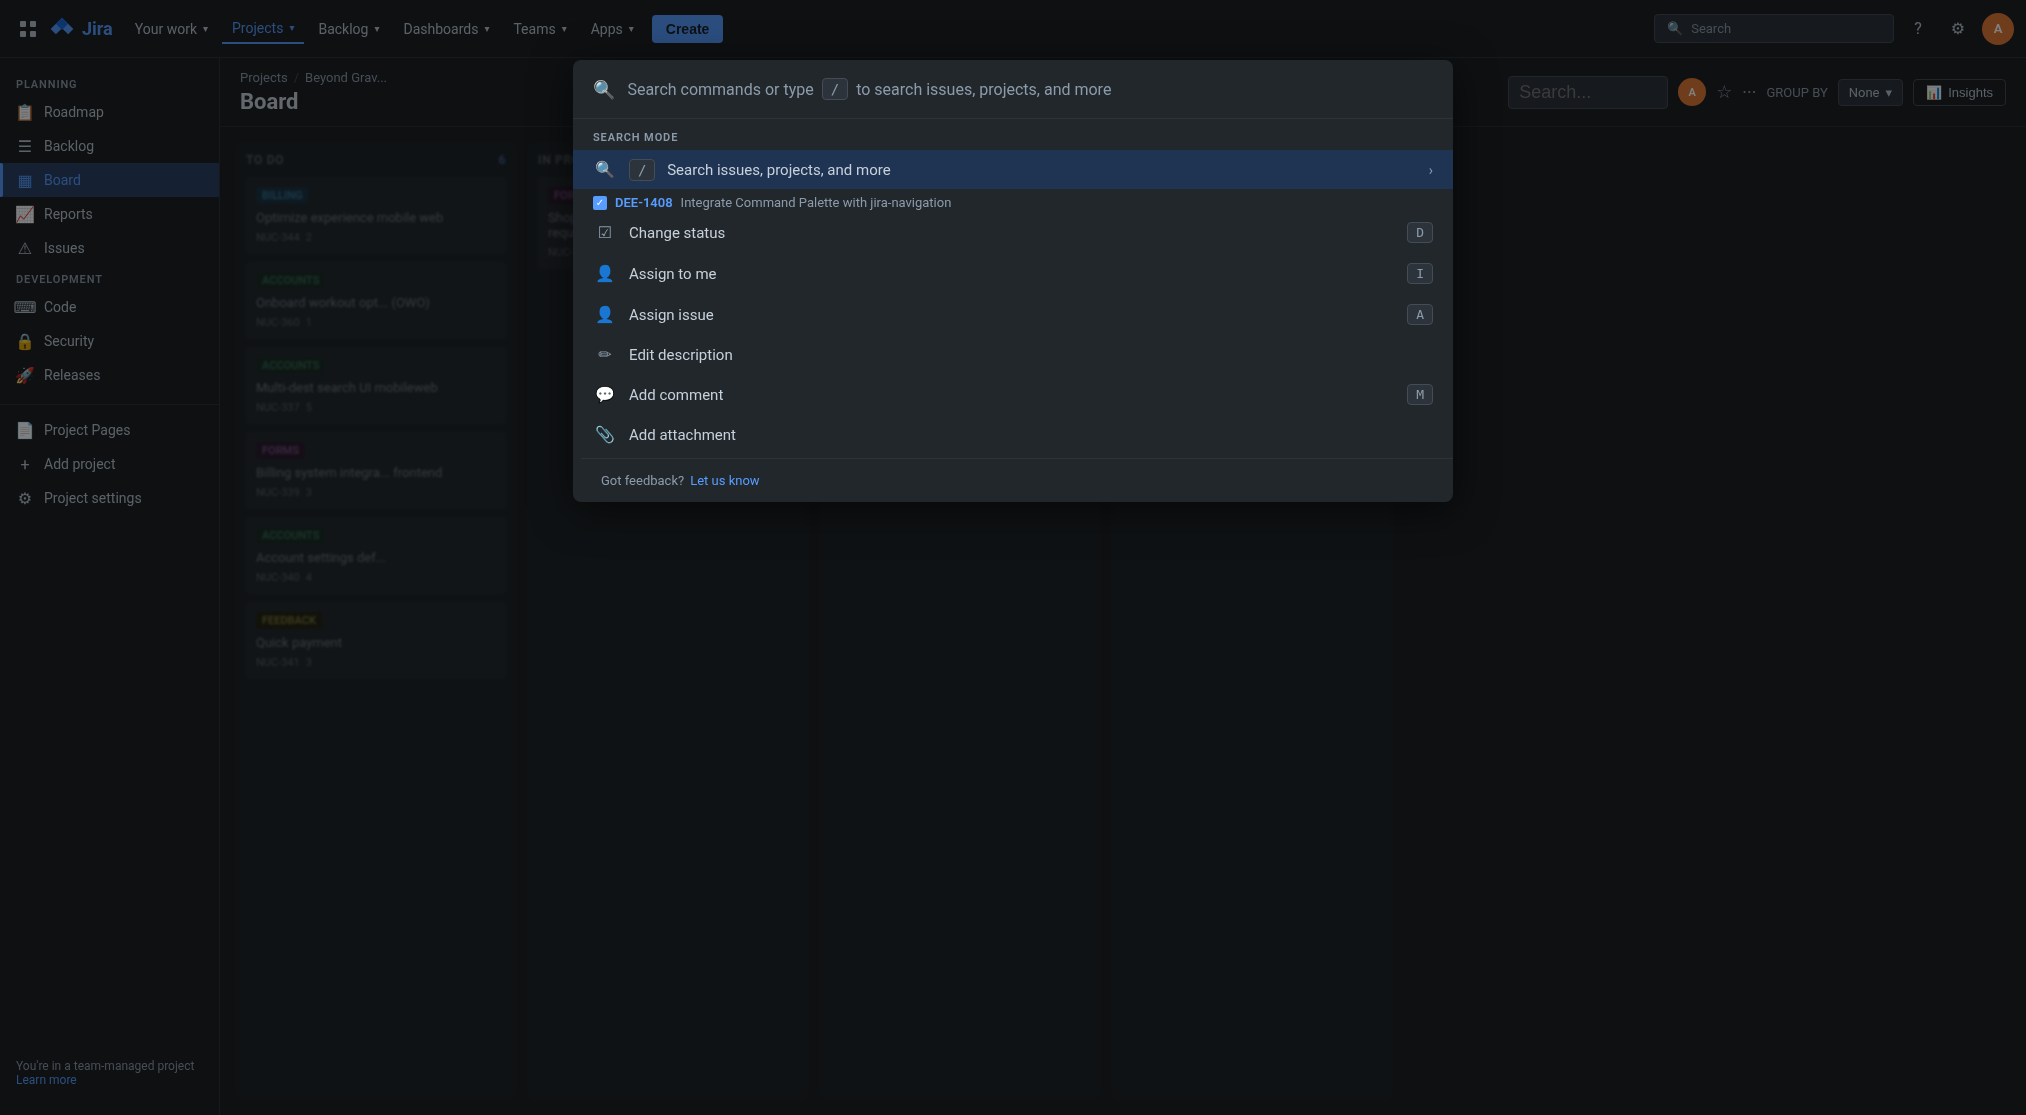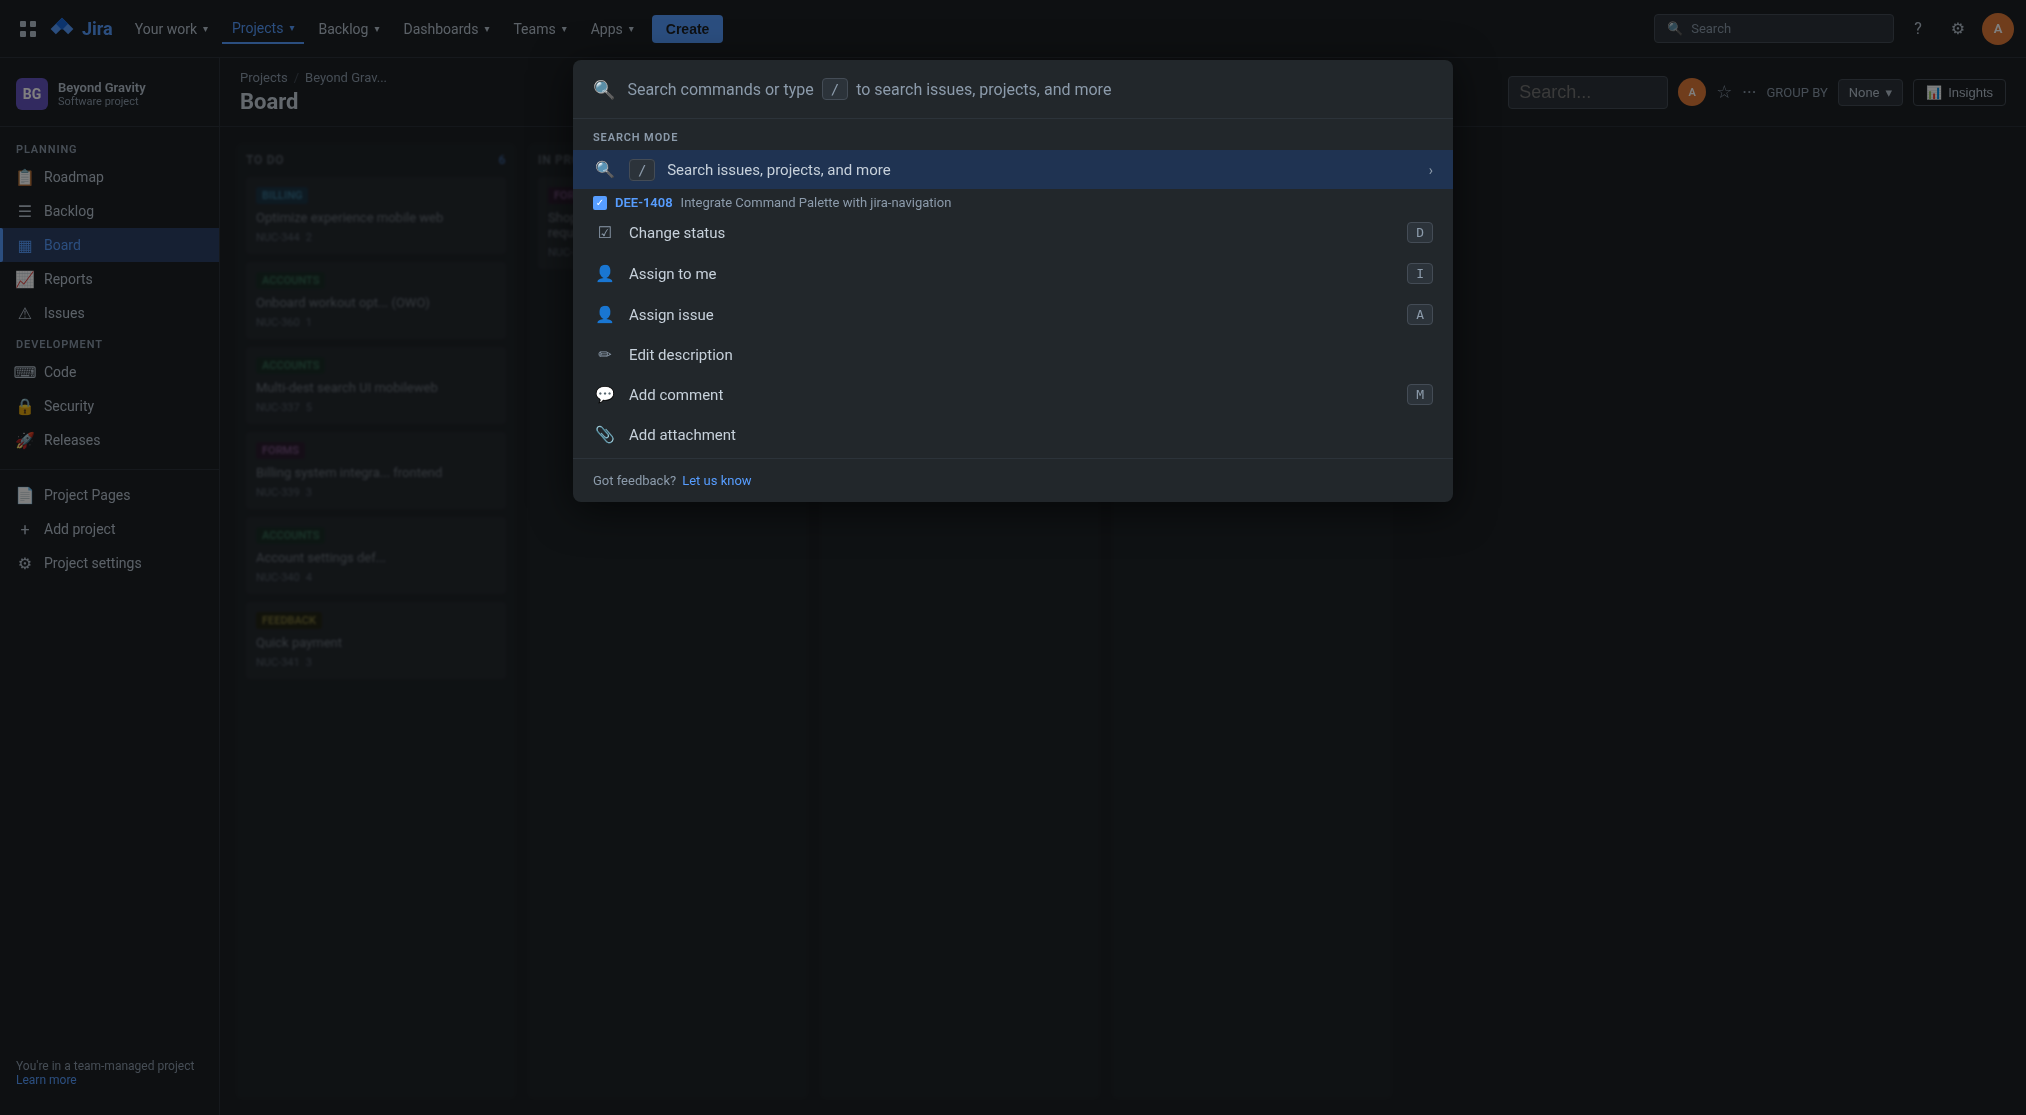--- a/index.html
+++ b/index.html
@@ -402,20 +402,21 @@
     }
     .cmd-issue-id { color: #579dff; font-weight: 600; }
     .cmd-footer {
       display: flex;
       align-items: center;
       padding: 14px 20px;
       border-top: 1px solid #2c333a;
       font-size: 13px;
       color: #8c9bab;
       margin-top: 4px;
+      margin-left: 8px;
     }
     .cmd-footer-link {
       color: #579dff;
       margin-left: 6px;
       cursor: pointer;
       text-decoration: none;
     }
     .cmd-search-hint {
       display: flex;
       align-items: center;
@@ -475,27 +476,20 @@
     </div>
     <div class="topnav-icon-btn">?</div>
     <div class="topnav-icon-btn">⚙</div>
     <div class="avatar-circle">A</div>
   </div>
 </div>
 
 <div class="app-layout">
 
   <div class="sidebar">
-    <div class="sidebar-project">
-      <div class="project-icon">BG</div>
-      <div class="project-info">
-        <div class="project-name">Beyond Gravity</div>
-        <div class="project-type">Software project</div>
-      </div>
-    </div>
     <div class="sidebar-section-label">PLANNING</div>
     <div class="sidebar-item">
       <span class="sidebar-icon">📋</span>
       <span>Roadmap</span>
     </div>
     <div class="sidebar-item">
       <span class="sidebar-icon">☰</span>
       <span>Backlog</span>
     </div>
     <div class="sidebar-item active">

